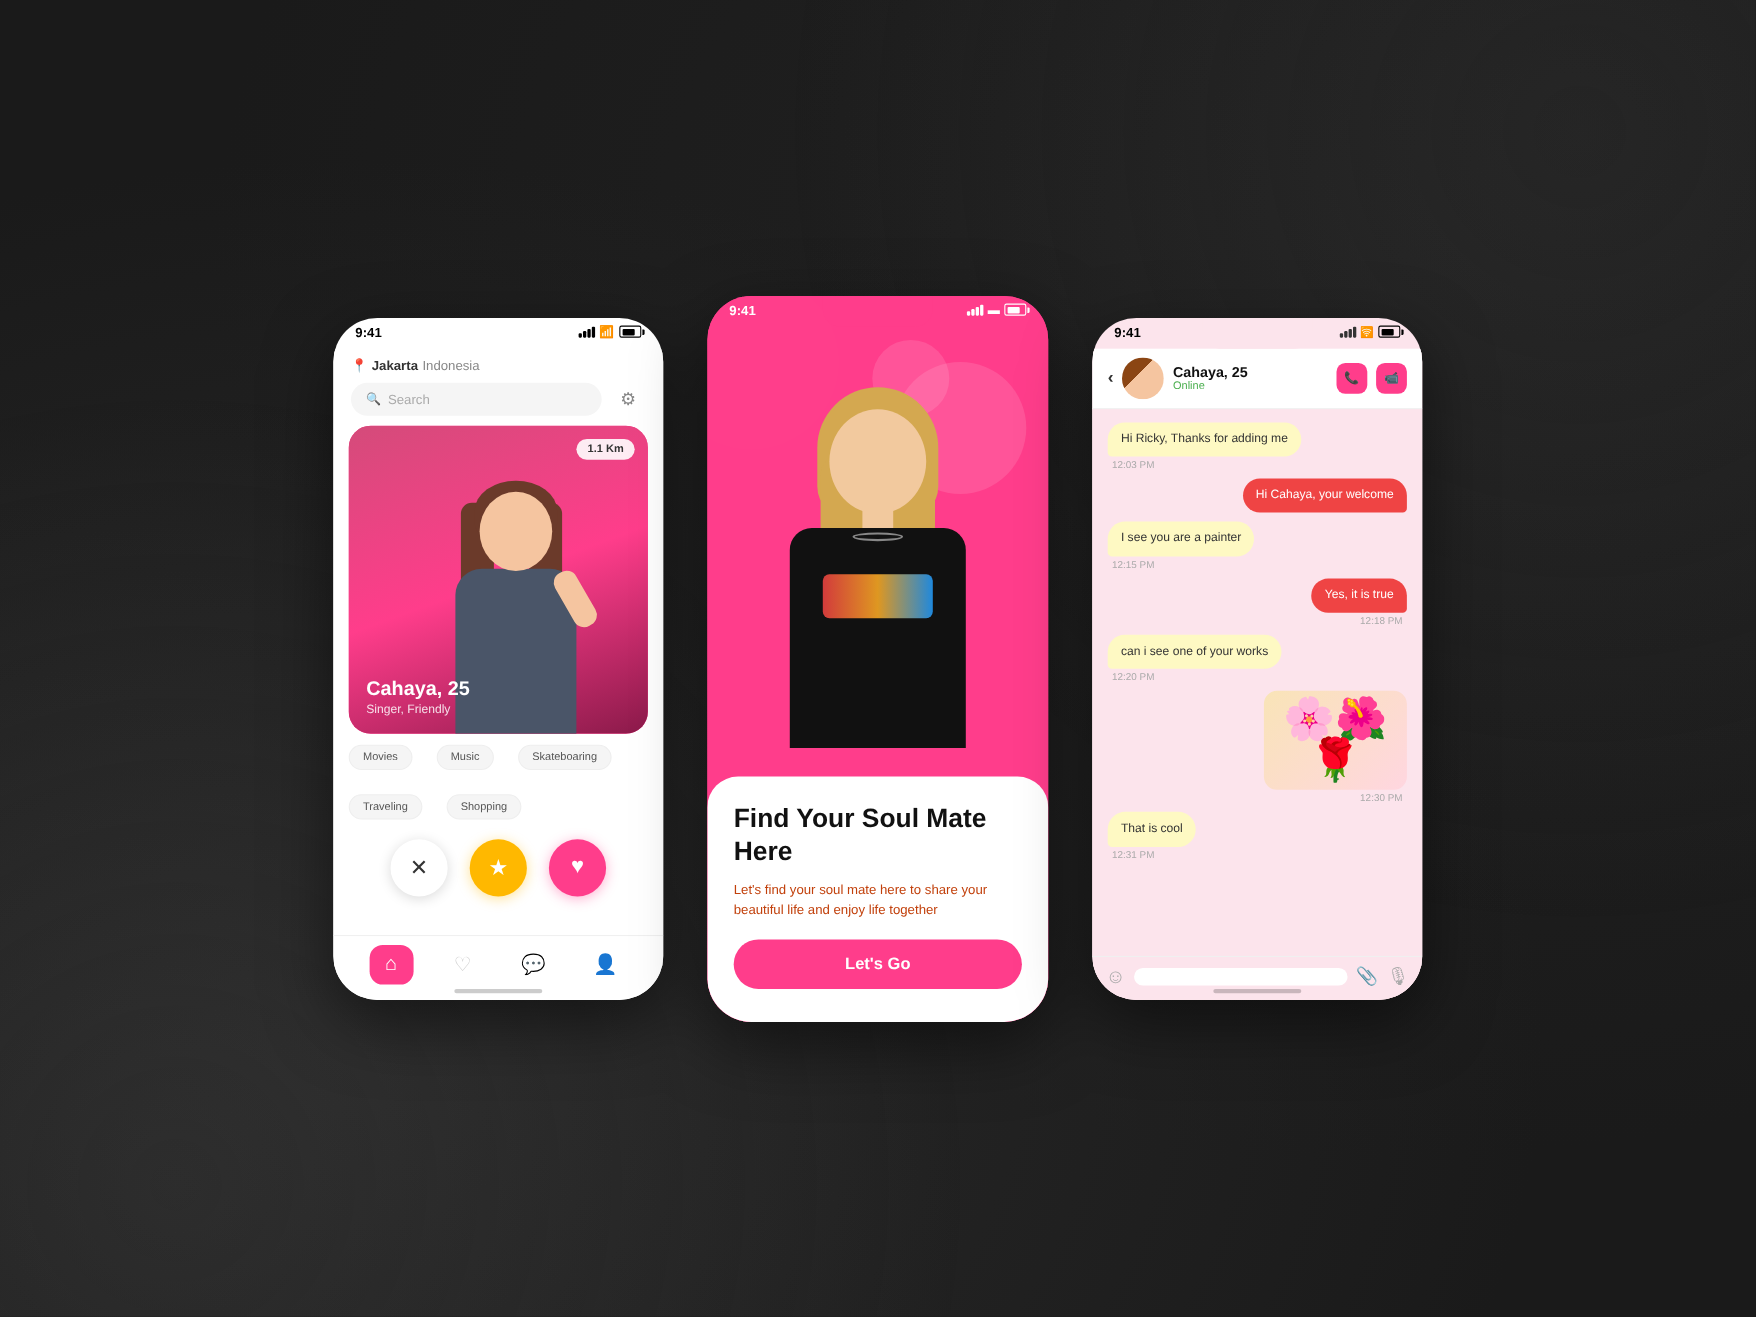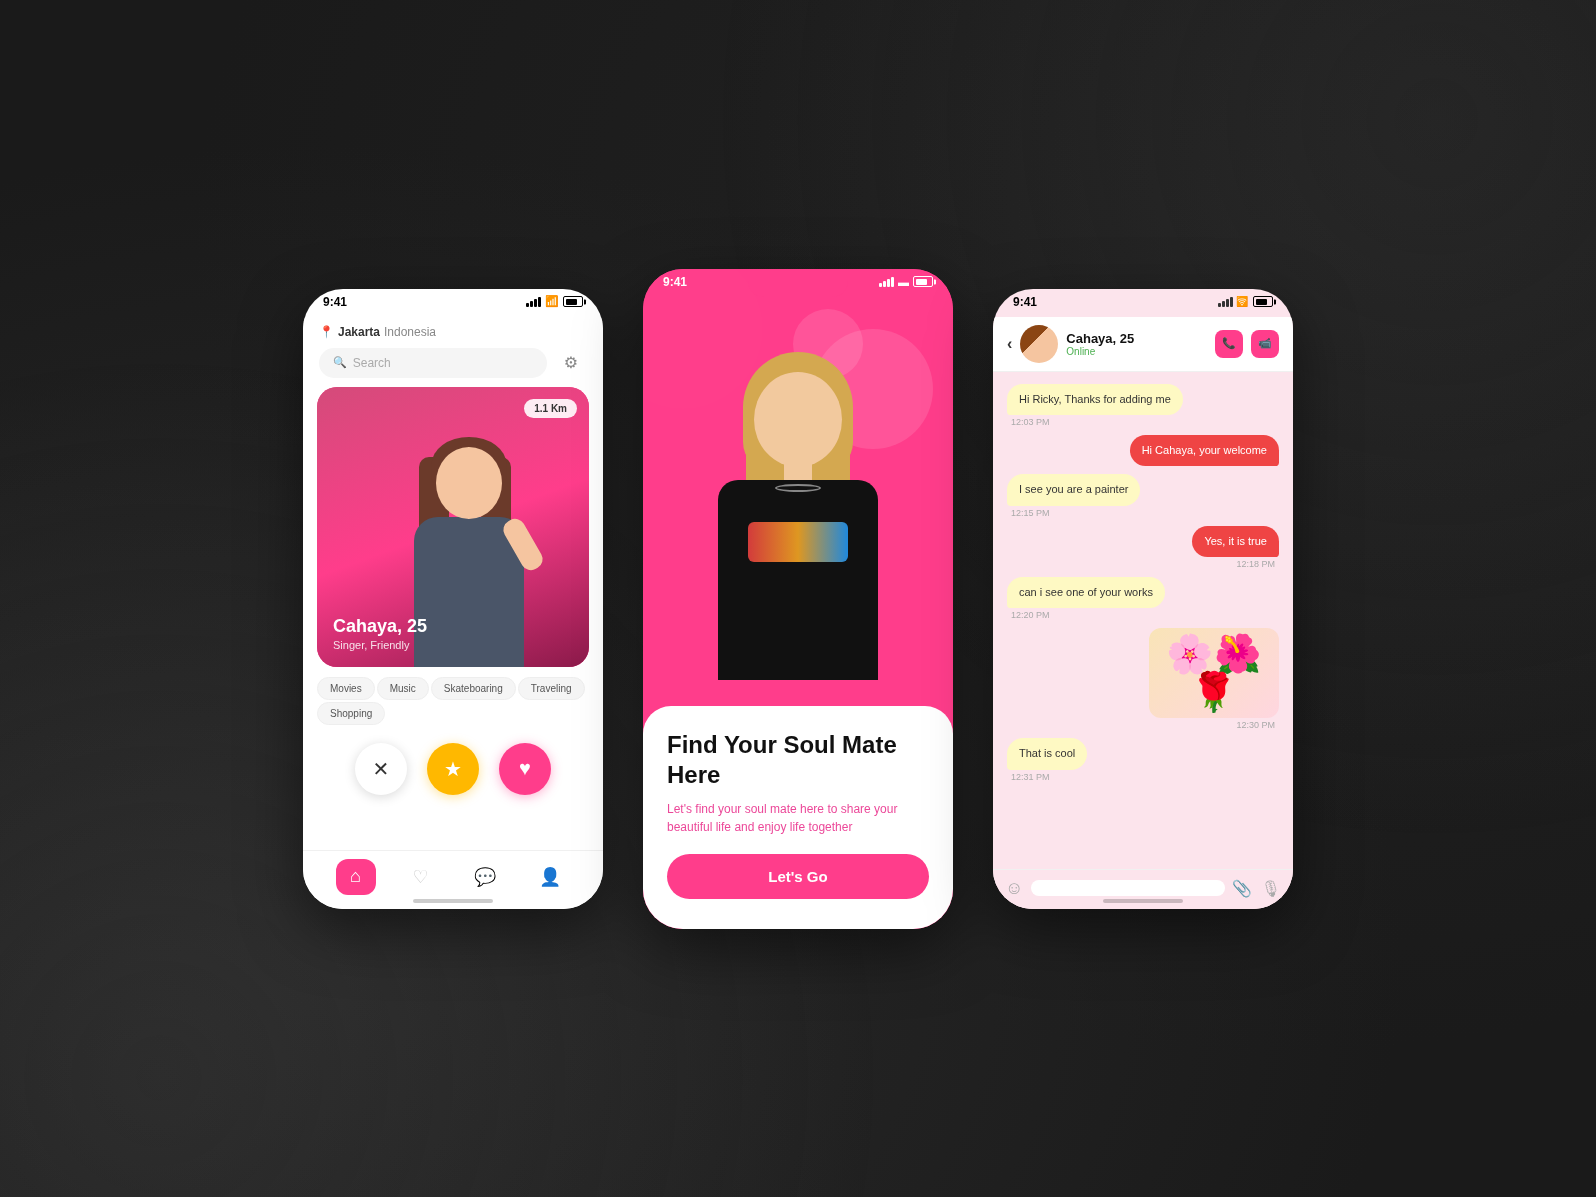--- a/index.html
+++ b/index.html
@@ -174,21 +174,21 @@
     .profile-bio {
       color: rgba(255,255,255,0.85);
       font-size: 11px;
       margin-top: 2px;
     }
 
     .tags-section {
       padding: 10px 14px;
       display: flex;
       flex-wrap: wrap;
-      gap: 2px;
+      gap: 22px;
     }
     .tag {
       background: #f5f5f5;
       color: #555;
       font-size: 10px;
       padding: 5px 12px;
       border-radius: 14px;
       border: 1px solid #eee;
     }
 
@@ -271,21 +271,21 @@
     }
     .onboarding-title {
       font-size: 24px;
       font-weight: 800;
       color: #111;
       line-height: 1.25;
       margin-bottom: 10px;
     }
     .onboarding-desc {
       font-size: 12px;
-      color: #ec4899;
+      color: #c2410c;
       line-height: 1.5;
       margin-bottom: 18px;
     }
     .lets-go-btn {
       background: #ff3d8b;
       color: #fff;
       border: none;
       border-radius: 30px;
       padding: 14px 0;
       width: 100%;

